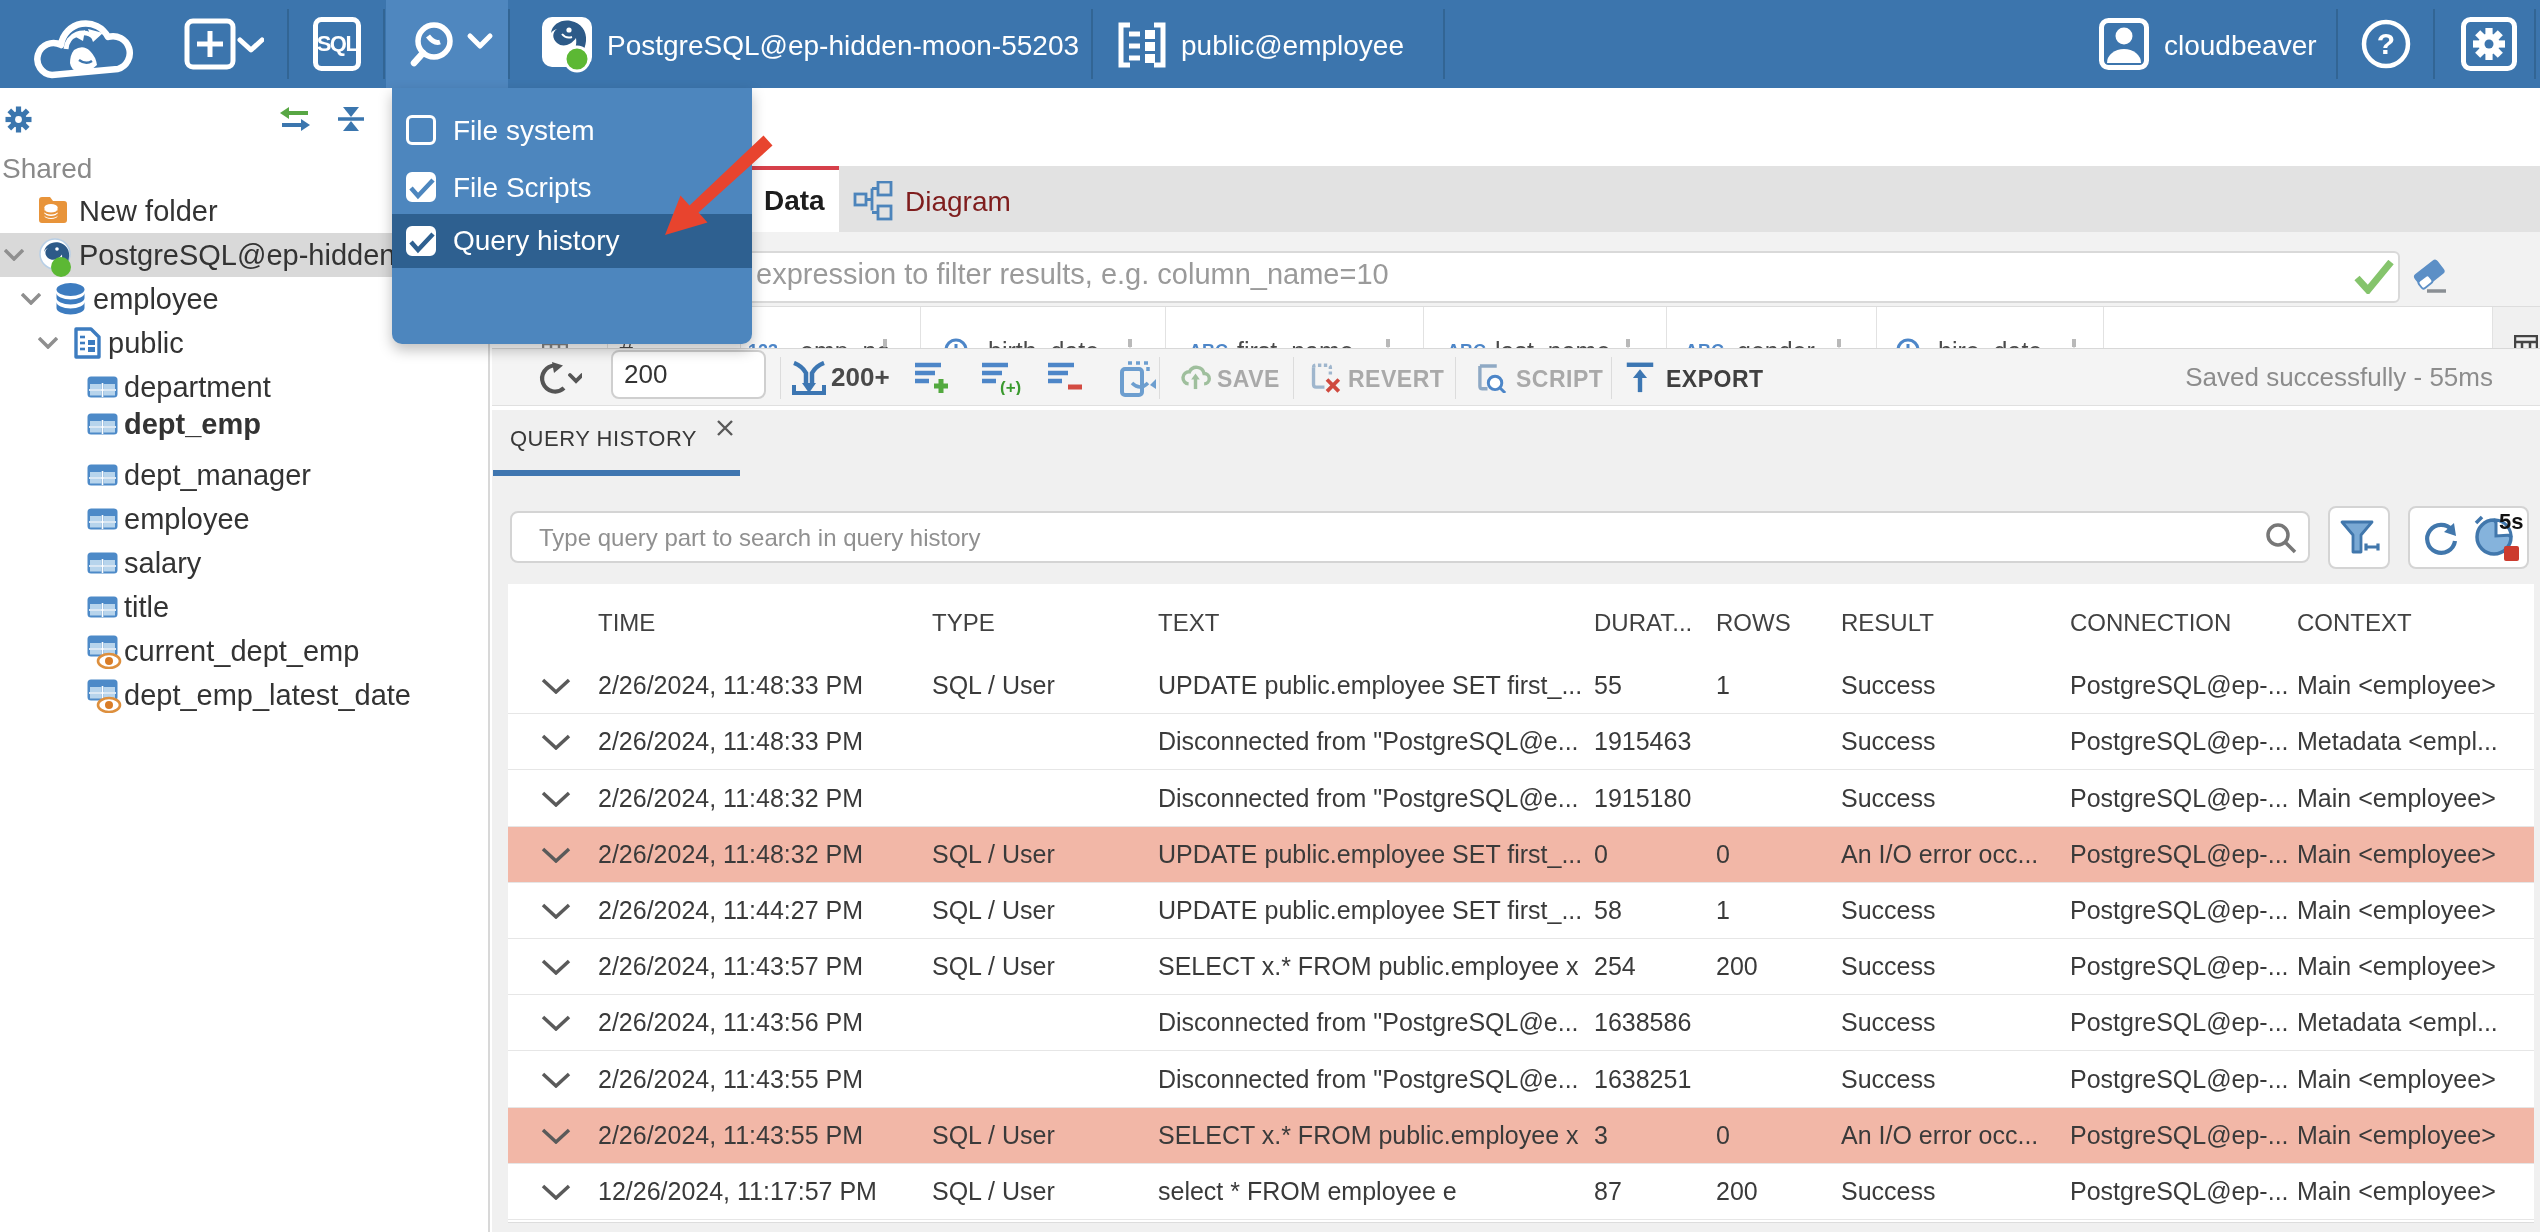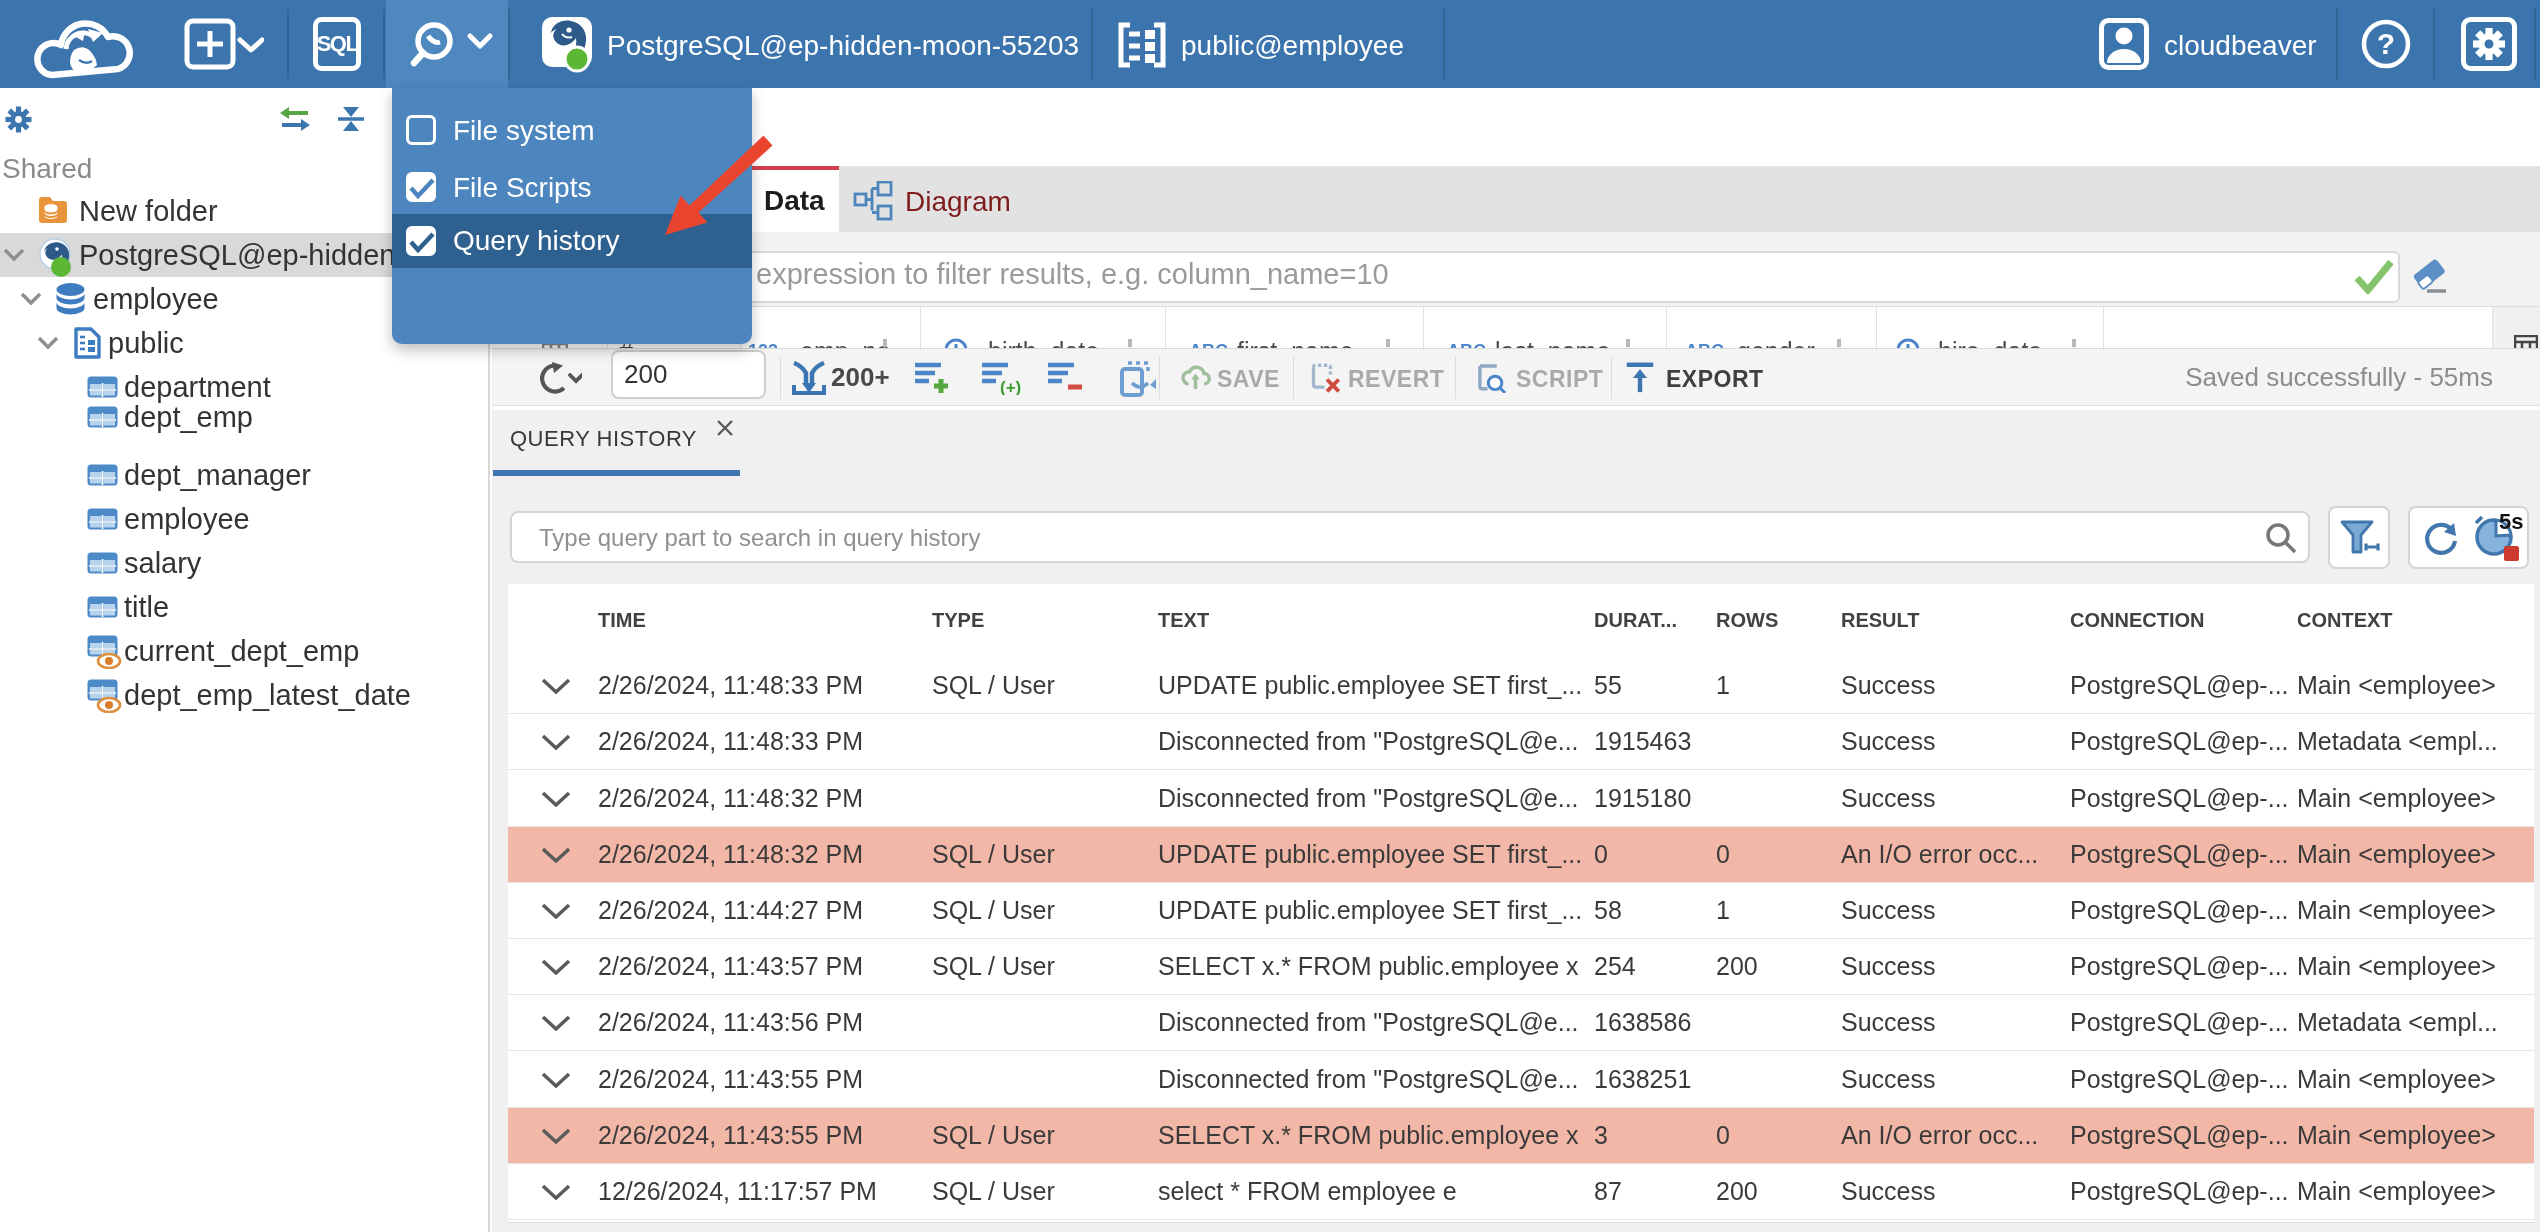--- a/index.html
+++ b/index.html
@@ -35,21 +35,21 @@
 .tdiv { position:absolute; top:8px; width:1px; height:42px; background:#dcdcdc; }
 .tbtxt { position:absolute; top:17px; font-size:23px; font-weight:bold; color:#a9a9a9; letter-spacing:0.5px; }
 #panel { position:absolute; left:492px; top:410px; width:2048px; height:822px; background:#f0f0f0; }
 #qhtab { position:absolute; left:510px; top:426px; font-size:22px; color:#383838; letter-spacing:0.5px; }
 #qhline { position:absolute; left:493px; top:470px; width:247px; height:6px; background:#3f76b0; }
 #searchbox { position:absolute; left:510px; top:511px; width:1800px; height:52px; background:#fff; border:2px solid #d4d4d4; border-radius:8px; }
 #fbtn { position:absolute; left:2328px; top:506px; width:62px; height:63px; background:#fff; border:2px solid #d4d4d4; border-radius:8px; }
 #rbtn { position:absolute; left:2408px; top:506px; width:121px; height:63px; background:#fff; border:2px solid #d4d4d4; border-radius:8px; }
 
 #card { position:absolute; left:508px; top:584px; width:2026px; height:639px; background:#fff; border-bottom:1px solid #ddd; }
-.hcell { position:absolute; top:25px; font-size:20px; font-weight:bold; color:#414141; white-space:nowrap; }
+.hcell { position:absolute; top:25px; font-size:24px; font-weight:normal; color:#414141; white-space:nowrap; }
 .row { position:absolute; left:0; width:2026px; border-bottom:1px solid #e6e6e6; }
 .row.err { background:#f2b7a7; }
 .rcell { position:absolute; font-size:25px; color:#3a3a3a; white-space:nowrap; }
 .rchev { position:absolute; left:33px; }
 </style>
 </head>
 <body>
 <div id="header">
   <svg class="abs" style="left:30px;top:8px" width="104" height="72" viewBox="0 0 104 72">
     <path d="M22 67 a16 16 0 1 1 9 -30 a25 25 0 0 1 47 -8 a16 16 0 1 1 10 32 z" fill="none" stroke="#fff" stroke-width="6.5" stroke-linejoin="round"></path>
@@ -211,21 +211,21 @@
         <rect x="0.5" y="0.5" width="30" height="21" rx="3.5" fill="#4d8ac8"></rect>
         <rect x="3" y="8" width="11.5" height="5" fill="#b7d4ec"></rect>
         <rect x="16.5" y="8" width="11.5" height="5" fill="#b7d4ec"></rect>
         <rect x="3" y="15" width="11.5" height="4.5" fill="#b7d4ec"></rect>
         <rect x="16.5" y="15" width="11.5" height="4.5" fill="#b7d4ec"></rect>
         <line x1="15.5" y1="7" x2="15.5" y2="21" stroke="#fff" stroke-width="1.6"></line>
         <line x1="2" y1="14" x2="29" y2="14" stroke="#fff" stroke-width="1.6"></line>
       </svg>
       <div class="txt" style="left:124px">department</div>
     </div>
-    <div class="trow" style="top: 307px;">
+    <div class="trow" style="top: 314px; font-weight: bold;">
       <svg class="abs" style="left:87px;top:11px" width="31" height="22" viewBox="0 0 31 22">
         <rect x="0.5" y="0.5" width="30" height="21" rx="3.5" fill="#4d8ac8"></rect>
         <rect x="3" y="8" width="11.5" height="5" fill="#b7d4ec"></rect>
         <rect x="16.5" y="8" width="11.5" height="5" fill="#b7d4ec"></rect>
         <rect x="3" y="15" width="11.5" height="4.5" fill="#b7d4ec"></rect>
         <rect x="16.5" y="15" width="11.5" height="4.5" fill="#b7d4ec"></rect>
         <line x1="15.5" y1="7" x2="15.5" y2="21" stroke="#fff" stroke-width="1.6"></line>
         <line x1="2" y1="14" x2="29" y2="14" stroke="#fff" stroke-width="1.6"></line>
       </svg>
       <div class="txt" style="left:124px">dept_emp</div>

